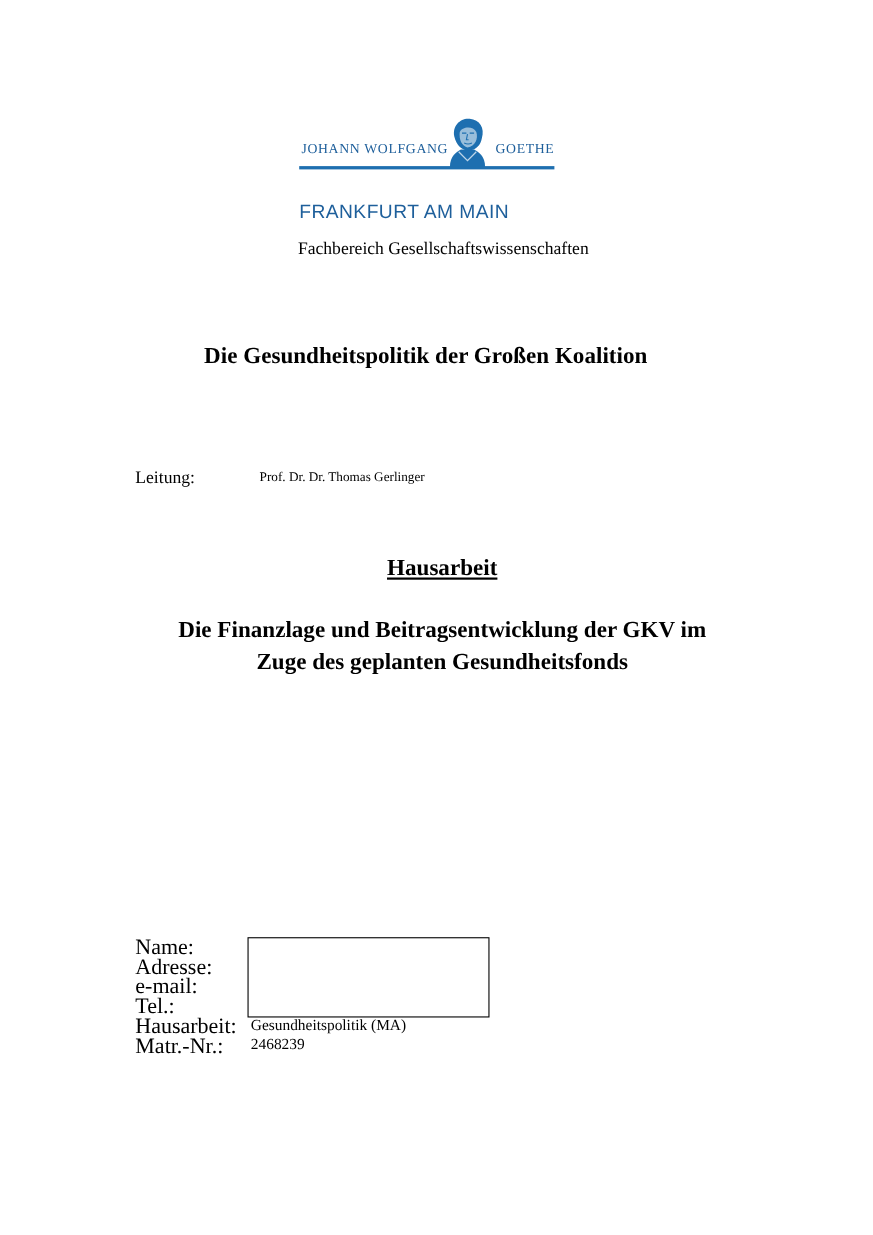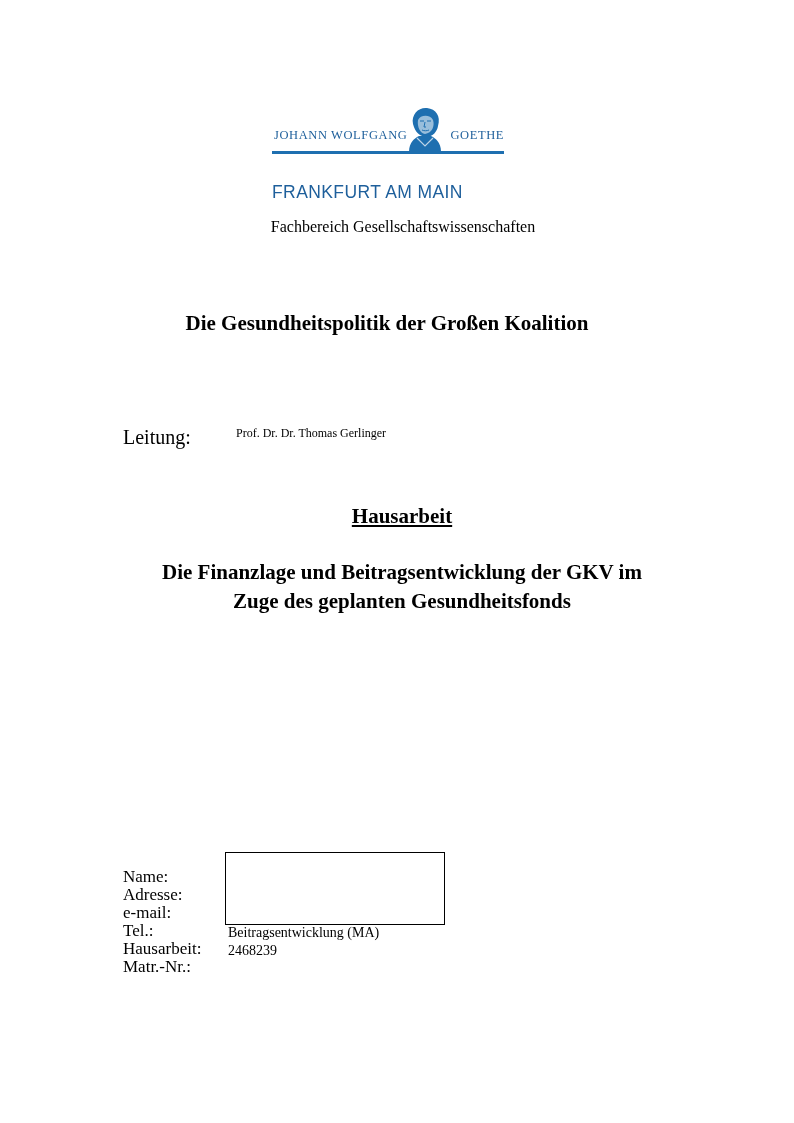--- a/index.html
+++ b/index.html
@@ -96,21 +96,21 @@
       left: 0;
       width: 774px;
       top: 311px;
       text-align: center;
       font-size: 21px;
       font-weight: bold;
     }
     .lead-label {
       left: 123px;
       top: 426px;
-      font-size: 20px;
+      font-size: 16px;
       text-align: right;
     }
     .lead-value {
       left: 236px;
       top: 426px;
       font-size: 12px;
     }
     .paper-type {
       left: 0;
       width: 804px;
@@ -126,23 +126,22 @@
       top: 558px;
       text-align: center;
       font-size: 21px;
       font-weight: bold;
       line-height: 29px;
     }
 
     .info-labels {
       left: 123px;
       top: 852px;
-      font-size: 17px;
+      font-size: 20px;
       line-height: 18px;
-      margin-top: 16px;
     }
     .info-labels div, .info-values div { height: 18px; white-space: nowrap; }
     .info-box {
       left: 225px;
       top: 852px;
       width: 218px;
       height: 71px;
       border: 1px solid #000000;
       background: #ffffff;
     }
@@ -191,15 +190,15 @@
   <div>Adresse:</div>
   <div>e-mail:</div>
   <div>Tel.:</div>
   <div>Hausarbeit:</div>
   <div>Matr.-Nr.:</div>
 </div>
 
 <div class="abs info-box"></div>
 
 <div class="abs info-values">
-  <div>Beitragsentwicklung (MA)</div>
+  <div>Gesundheitspolitik (MA)</div>
   <div>2468239</div>
 </div>
 
 </body></html>

